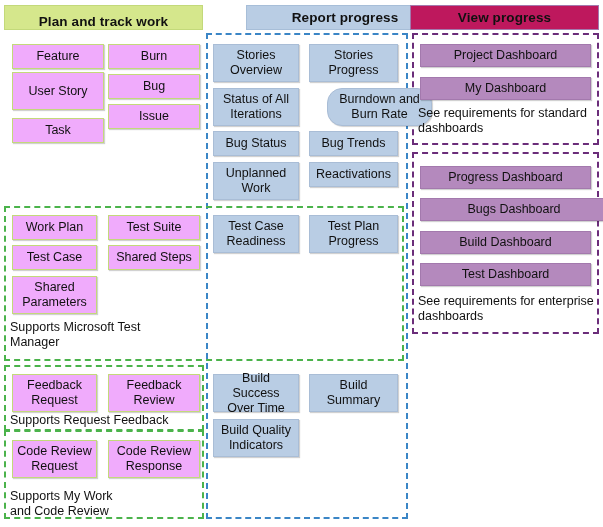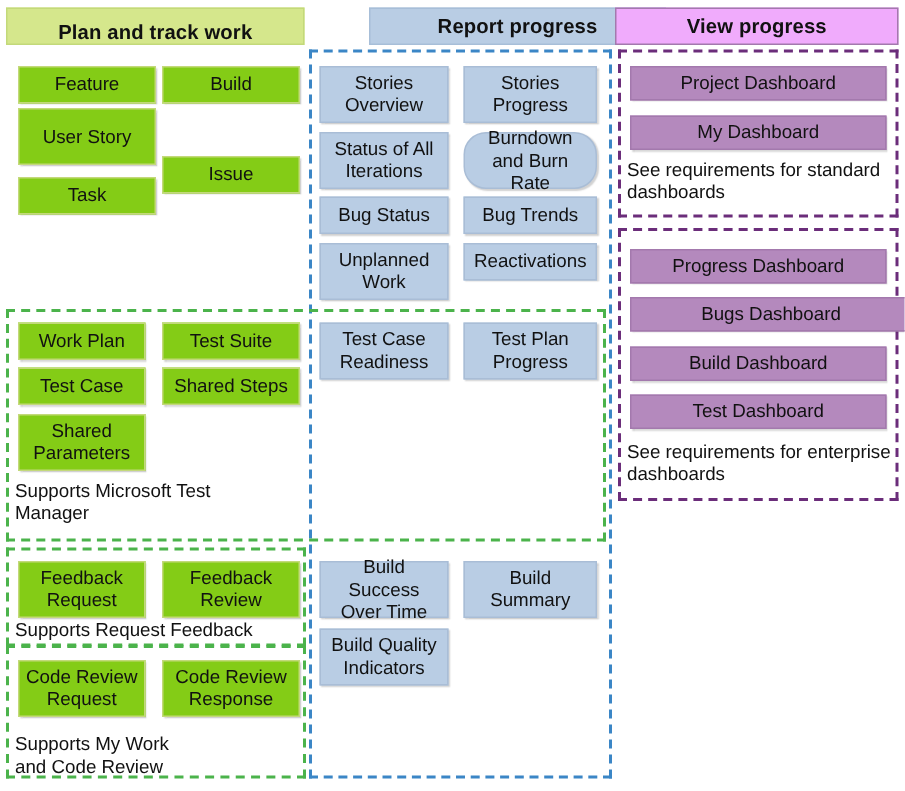--- a/index.html
+++ b/index.html
@@ -15,37 +15,37 @@
 
   
   .hdr{
     position:absolute;height:25px;
     display:flex;align-items:center;justify-content:center;
     font-weight:bold;font-size:13.5px;letter-spacing:0.1px;
     box-sizing:border-box;
   }
   .hdr.green {background:#d5e78c;border:1px solid #c3d97a;align-items:flex-end;}
   .hdr.blue  {background:#b9cde4;border:1px solid #a7bed8;}
-  .hdr.purple{background:#f0abfc;border:1px solid #a379ad;}
+  .hdr.purple{background:#be185d;border:1px solid #a379ad;}
 
   
   .dash{position:absolute;box-sizing:border-box;background:transparent;}
   .dash.green {border:2px dashed #4bb34b;}
   .dash.blue  {border:2px dashed #3b86c6;}
   .dash.purple{border:2px dashed #6b2d7a;}
 
   
   .node{
     position:absolute;box-sizing:border-box;
     display:flex;align-items:center;justify-content:center;
     text-align:center;font-size:12.5px;line-height:15px;
     padding:2px 4px;
     box-shadow:1px 1px 1px rgba(0,0,0,0.18);
   }
-  .node.green {background:#84cc16;border:1px solid #c3d97a;}
+  .node.green {background:#f0abfc;border:1px solid #c3d97a;}
   .node.blue  {background:#b9cde4;border:1px solid #a9bdd6;}
   .node.purple{background:#b489bd;border:1px solid #a379ad;}
 
   
   .cap{
     position:absolute;font-size:12.5px;line-height:15px;
     color:#111;background:transparent;
   }
 </style>
 </head>
@@ -72,24 +72,27 @@
   <div class="dash green" style="left:4px;top:430px;width:200px;height:89px;"></div>
 
   <div class="dash purple" style="left:412px;top:33px;width:187px;height:112px;"></div>
 
   <div class="dash purple" style="left:412px;top:152px;width:187px;height:182px;"></div>
 
   <div class="node green" style="left:12px;top:44px;width:92px;height:25px;">
     <span>Feature</span>
   </div>
   <div class="node green" style="left:108px;top:44px;width:92px;height:25px;">
-    <span>Build</span>
+    <span>Burn</span>
   </div>
   <div class="node green" style="left:12px;top:72px;width:92px;height:38px;">
     <span>User Story</span>
+  </div>
+  <div class="node green" style="left:108px;top:74px;width:92px;height:25px;">
+    <span>Bug</span>
   </div>
   <div class="node green" style="left:108px;top:104px;width:92px;height:25px;">
     <span>Issue</span>
   </div>
   <div class="node green" style="left:12px;top:118px;width:92px;height:25px;">
     <span>Task</span>
   </div>
 
   <div class="node green" style="left:12px;top:215px;width:85px;height:25px;">
     <span>Work Plan</span>
@@ -126,21 +129,21 @@
 
   <div class="node blue" style="left:213px;top:44px;width:86px;height:38px;">
     <span>Stories Overview</span>
   </div>
   <div class="node blue" style="left:309px;top:44px;width:89px;height:38px;">
     <span>Stories Progress</span>
   </div>
   <div class="node blue" style="left:213px;top:88px;width:86px;height:38px;">
     <span>Status of All Iterations</span>
   </div>
-  <div class="node blue" style="left:309px;top:88px;width:89px;height:38px;border-radius:15px;">
+  <div class="node blue" style="left:327px;top:88px;width:105px;height:38px;border-radius:15px;">
     <span>Burndown and Burn Rate</span>
   </div>
   <div class="node blue" style="left:213px;top:131px;width:86px;height:25px;">
     <span>Bug Status</span>
   </div>
   <div class="node blue" style="left:309px;top:131px;width:89px;height:25px;">
     <span>Bug Trends</span>
   </div>
   <div class="node blue" style="left:213px;top:162px;width:86px;height:38px;">
     <span>Unplanned Work</span>

